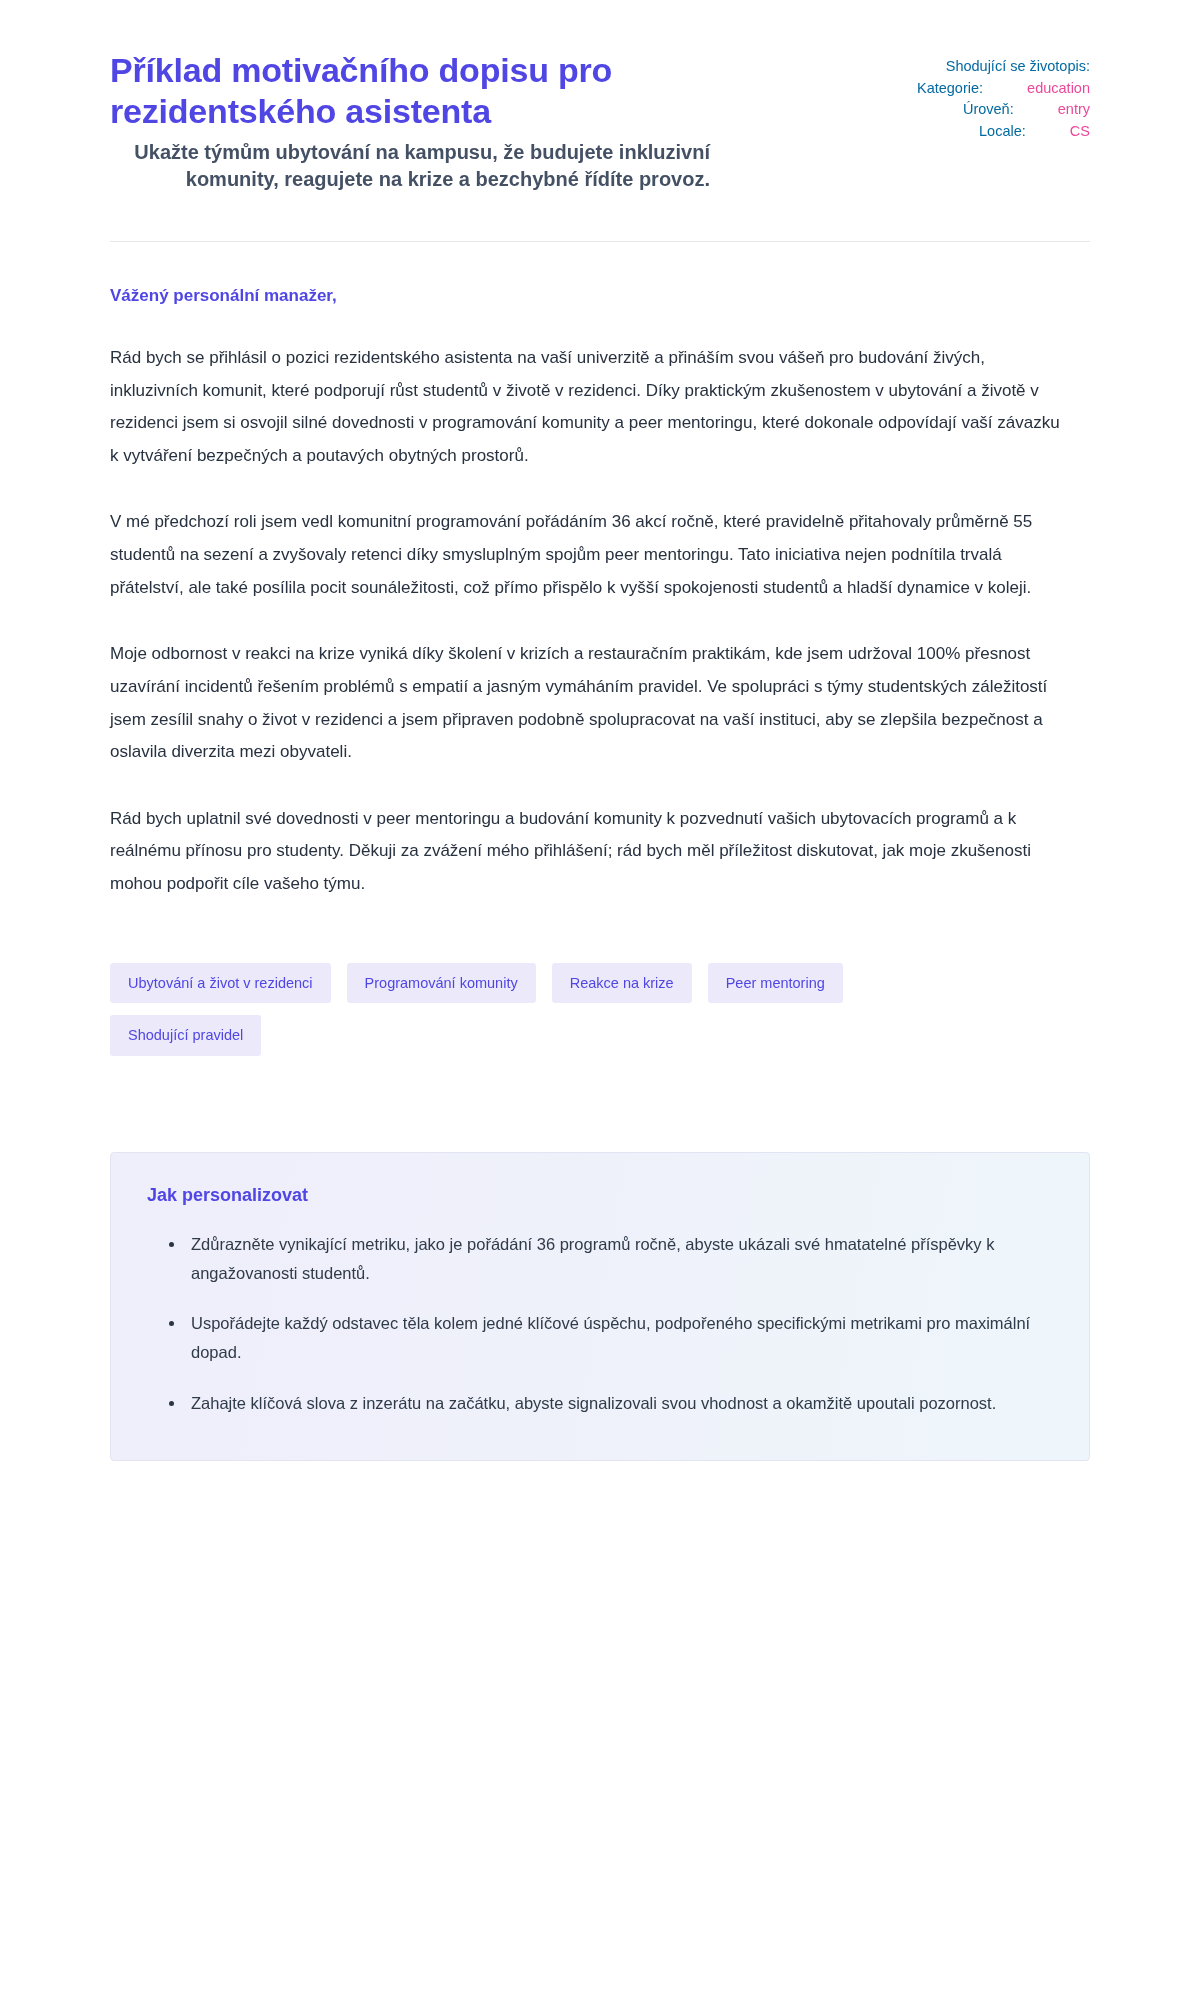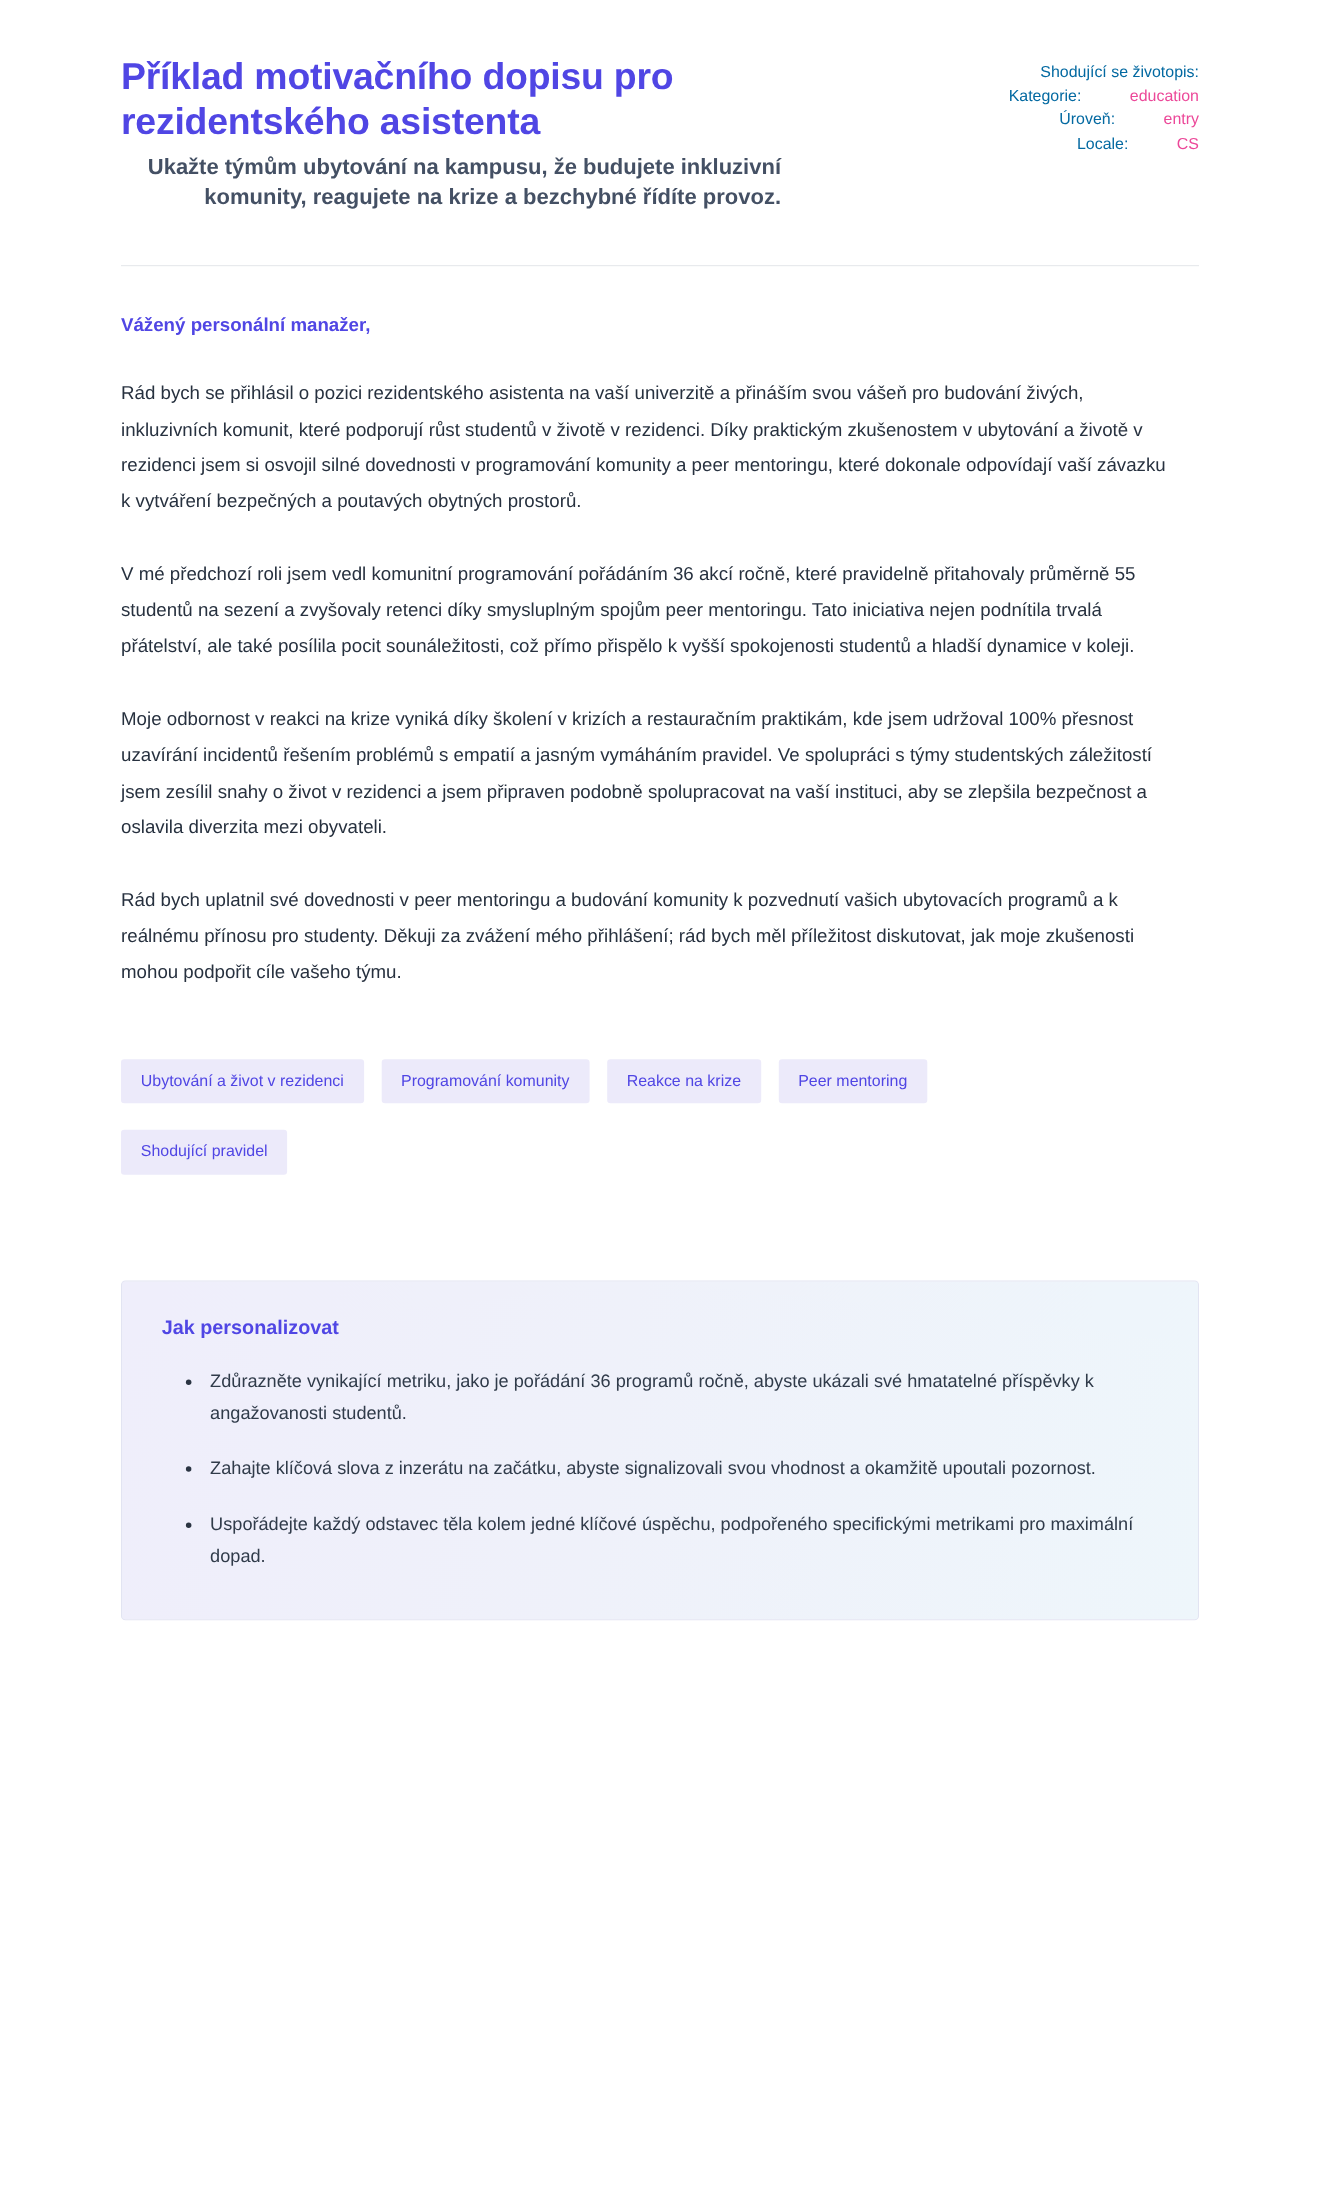--- a/index.html
+++ b/index.html
@@ -118,21 +118,21 @@
     font-size: 17px;
     color: #64707f;
     margin: 0;
   }
 
   
   .tags {
     margin-top: 62px;
     display: flex;
     flex-wrap: wrap;
-    gap: 24px 16px;
+    gap: 12px 16px;
     max-width: 900px;
   }
   .tag {
     background: #eceafa;
     color: #5046e4;
     font-size: 14.5px;
     line-height: 1;
     padding: 13px 18px;
     border-radius: 3px;
     white-space: nowrap;
@@ -229,19 +229,19 @@
       <span class="tag">Programování komunity</span>
       <span class="tag">Reakce na krize</span>
       <span class="tag">Peer mentoring</span>
       <span class="tag">Shodující pravidel</span>
     </div>
 
     <div class="personalize">
       <h2 class="personalize-title">Jak personalizovat</h2>
       <ul class="personalize-list">
         <li>Zdůrazněte vynikající metriku, jako je pořádání 36 programů ročně, abyste ukázali své hmatatelné příspěvky k angažovanosti studentů.</li>
+        <li>Uspořádejte každý odstavec těla kolem jedné klíčové úspěchu, podpořeného specifickými metrikami pro maximální dopad.</li>
         <li>Zahajte klíčová slova z inzerátu na začátku, abyste signalizovali svou vhodnost a okamžitě upoutali pozornost.</li>
-        <li>Uspořádejte každý odstavec těla kolem jedné klíčové úspěchu, podpořeného specifickými metrikami pro maximální dopad.</li>
       </ul>
     </div>
 
   </div>
 </div>
 
 </body></html>

